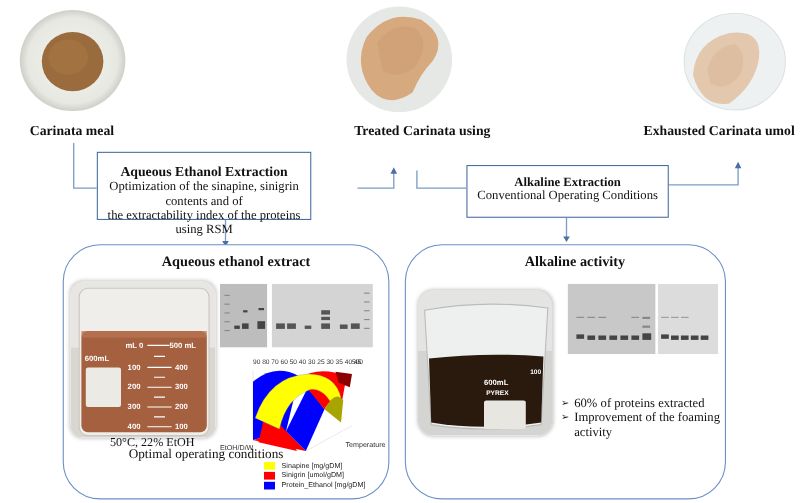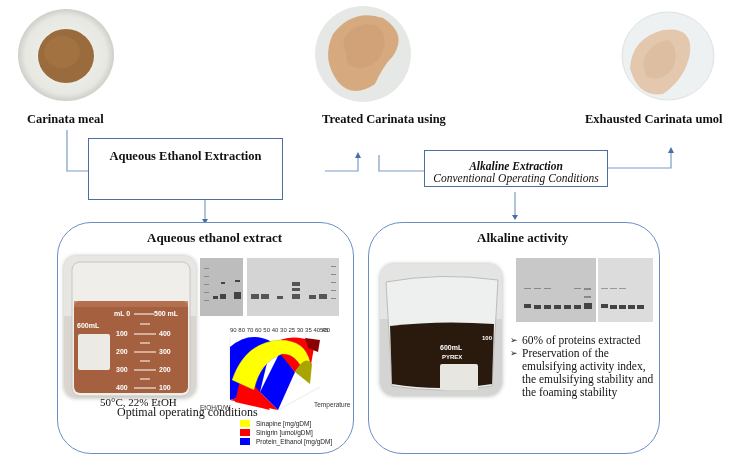--- a/index.html
+++ b/index.html
@@ -76,23 +76,25 @@
   <g fill="#4a6fa5">
     <polygon points="355,158 361,158 358,152"></polygon>
     <polygon points="668,153 674,153 671,147"></polygon>
     <polygon points="202,219 208,219 205,224"></polygon>
     <polygon points="512,215 518,215 515,220"></polygon>
   </g>
 </svg>
 
 <div class="box" style="left:88px;top:138px;width:195px;height:62px;padding-top:10px;">
   <div class="title">Aqueous Ethanol Extraction</div>
-</div>
-
-<div class="box" style="left:424px;top:150px;width:184px;height:37px;padding-top:9px;font-style:italic;">
+  <div class="sub">Optimization of the sinapine, sinigrin contents and of</div>
+  <div class="sub">the extractability index of the proteins using RSM</div>
+</div>
+
+<div class="box" style="left:424px;top:150px;width:184px;height:48px;padding-top:9px;">
   <div class="title" style="font-size:11.5px;">Alkaline Extraction</div>
   <div class="sub">Conventional Operating Conditions</div>
 </div>
 
 <div class="panel" style="left:57px;top:222px;width:297px;height:232px;"></div>
 <div class="panel-title" style="left:147px;top:230px;">Aqueous ethanol extract</div>
 
 <div class="abs" style="left:64px;top:256px;width:132px;height:142px;border-radius:12px;overflow:hidden;box-shadow:0 0 4px rgba(0,0,0,0.3);">
   <svg width="132" height="142">
     <rect width="132" height="142" fill="#d9d6cf"></rect>
@@ -261,16 +263,16 @@
         <rect x="39" y="47" width="7" height="4"></rect>
       </g>
     <g fill="#999">
         <rect x="3" y="30" width="7" height="1"></rect>
         <rect x="12" y="30" width="7" height="1"></rect>
         <rect x="21" y="30" width="7" height="1"></rect>
       </g>
   </svg>
 </div>
 
-<ul class="bullets" style="left:510px;top:334px;width:148px;">
+<ul class="bullets" style="left:510px;top:361px;width:148px;">
   <li>60% of proteins extracted</li>
-  <li>Preservation of the emulsifying activity index, the emulsifying stability and the foaming stability</li>
+  <li>Improvement of the foaming activity</li>
 </ul>
 
 </body></html>

